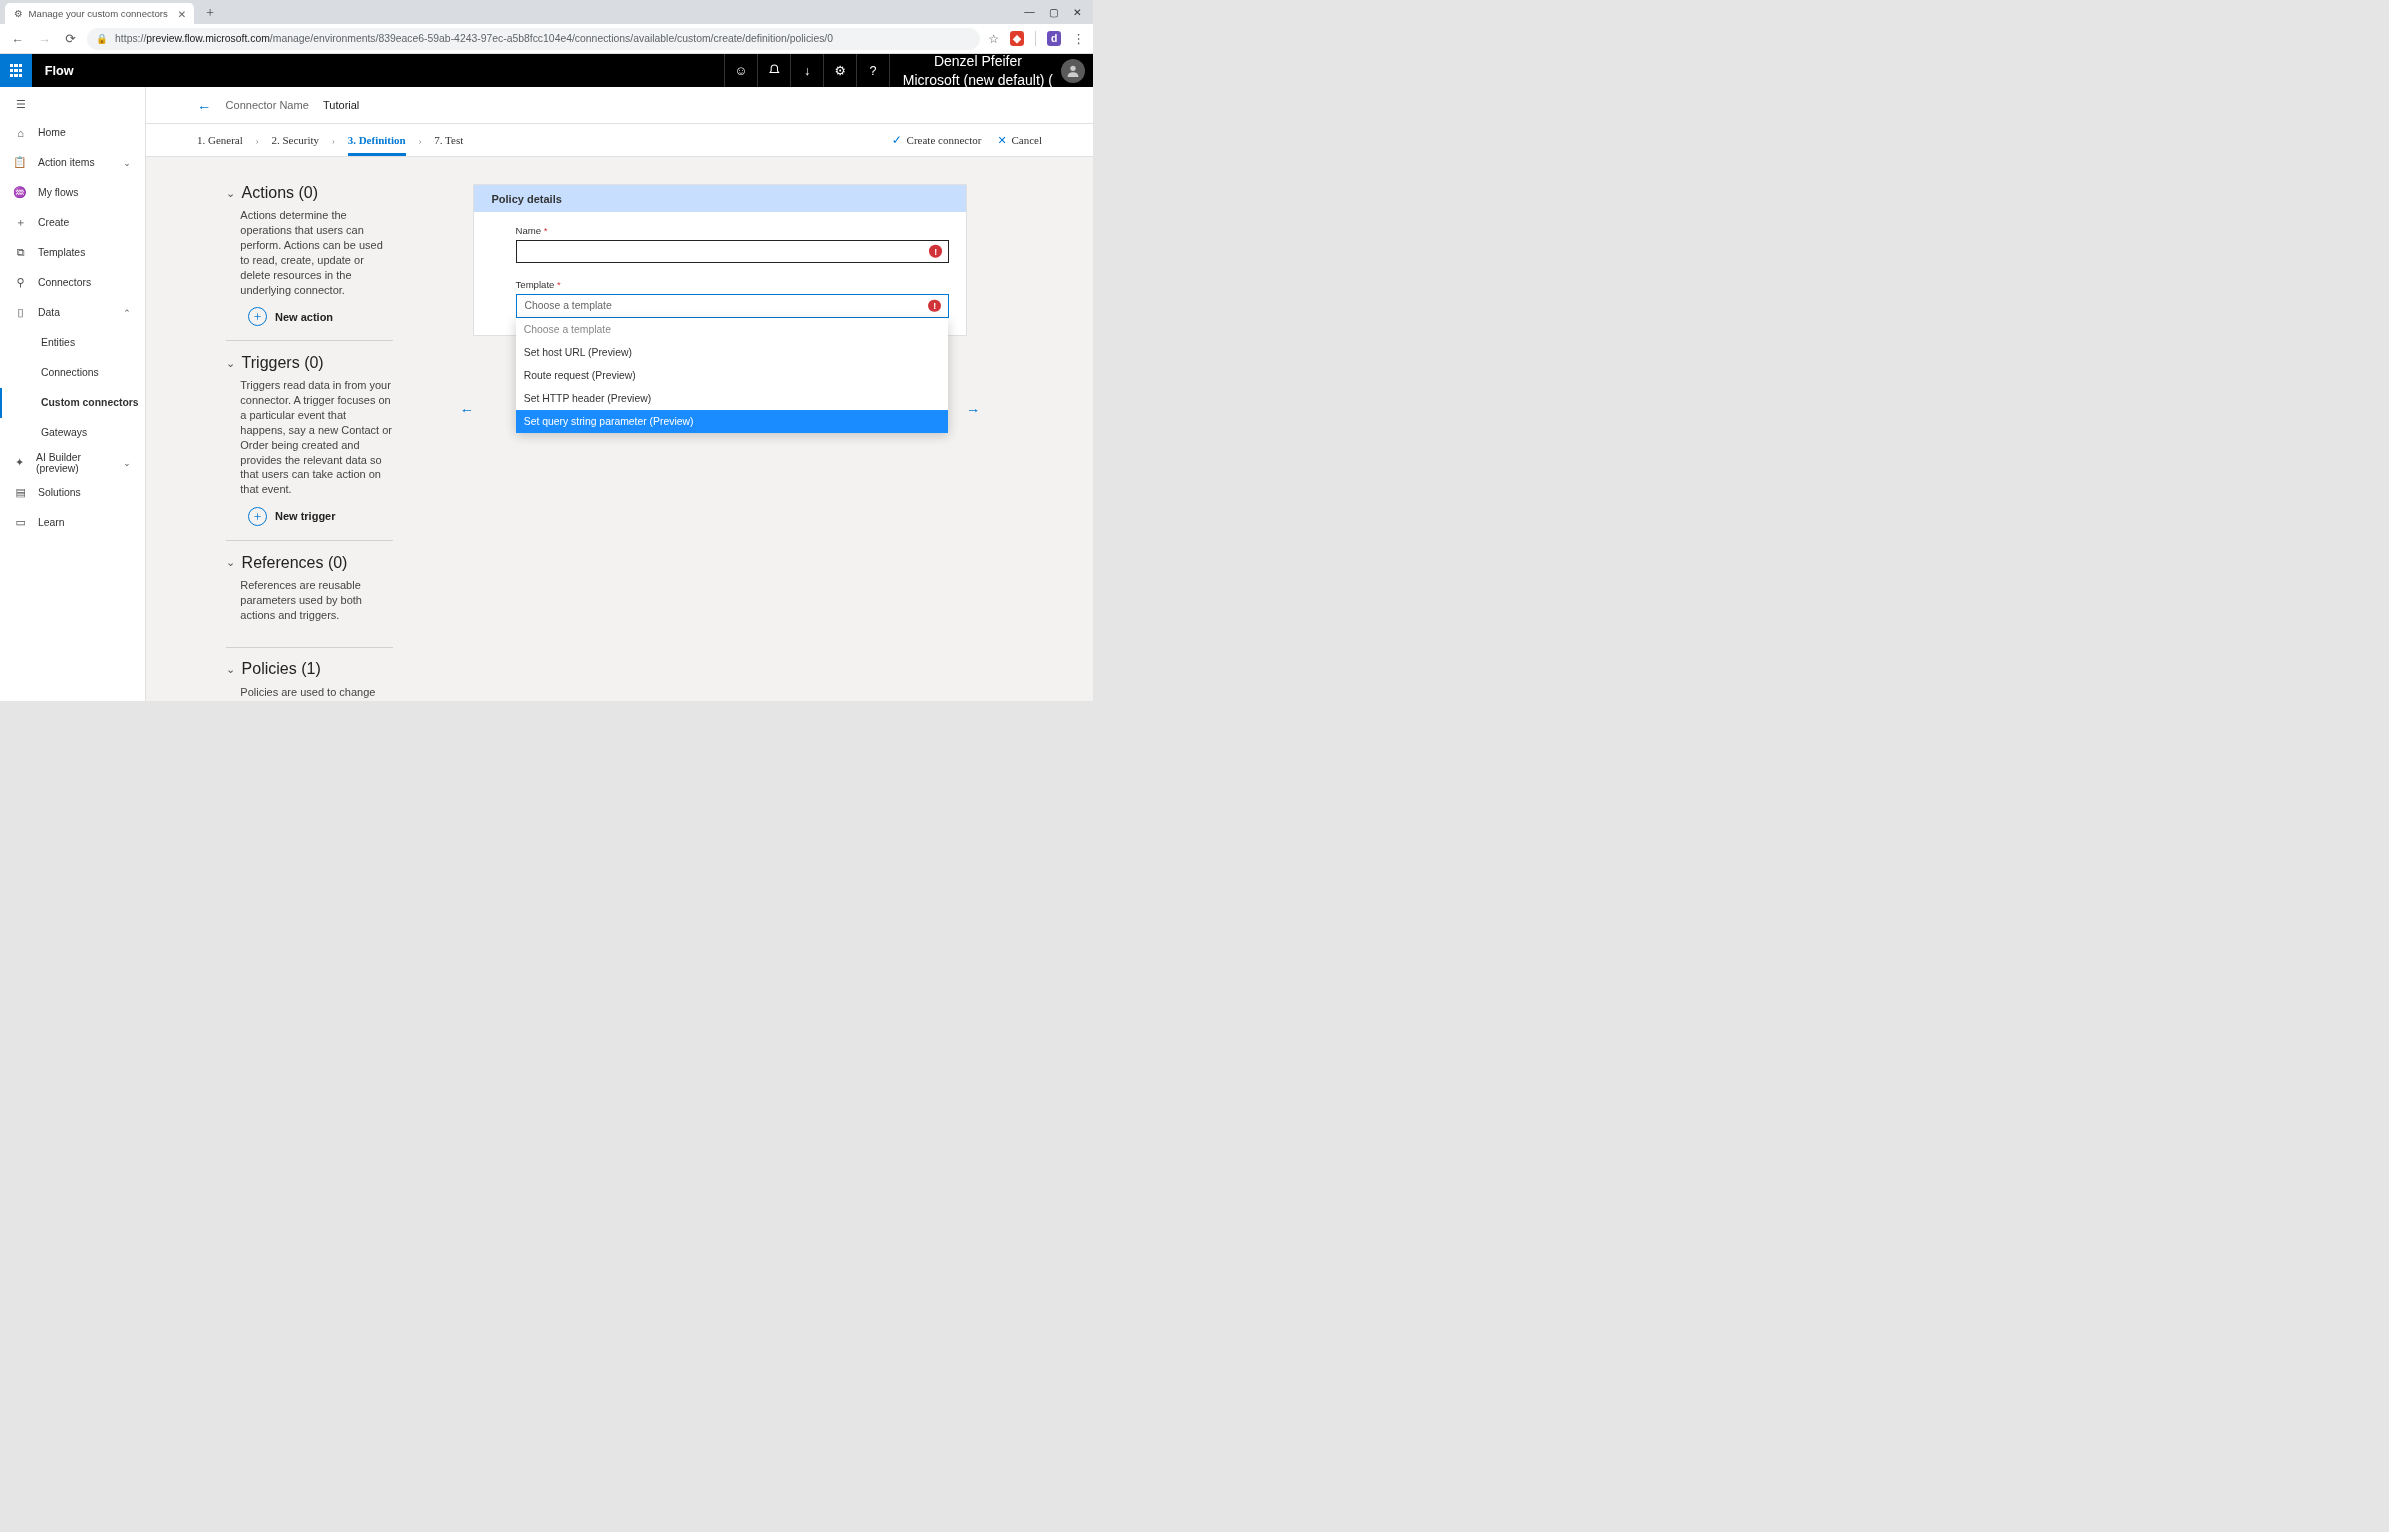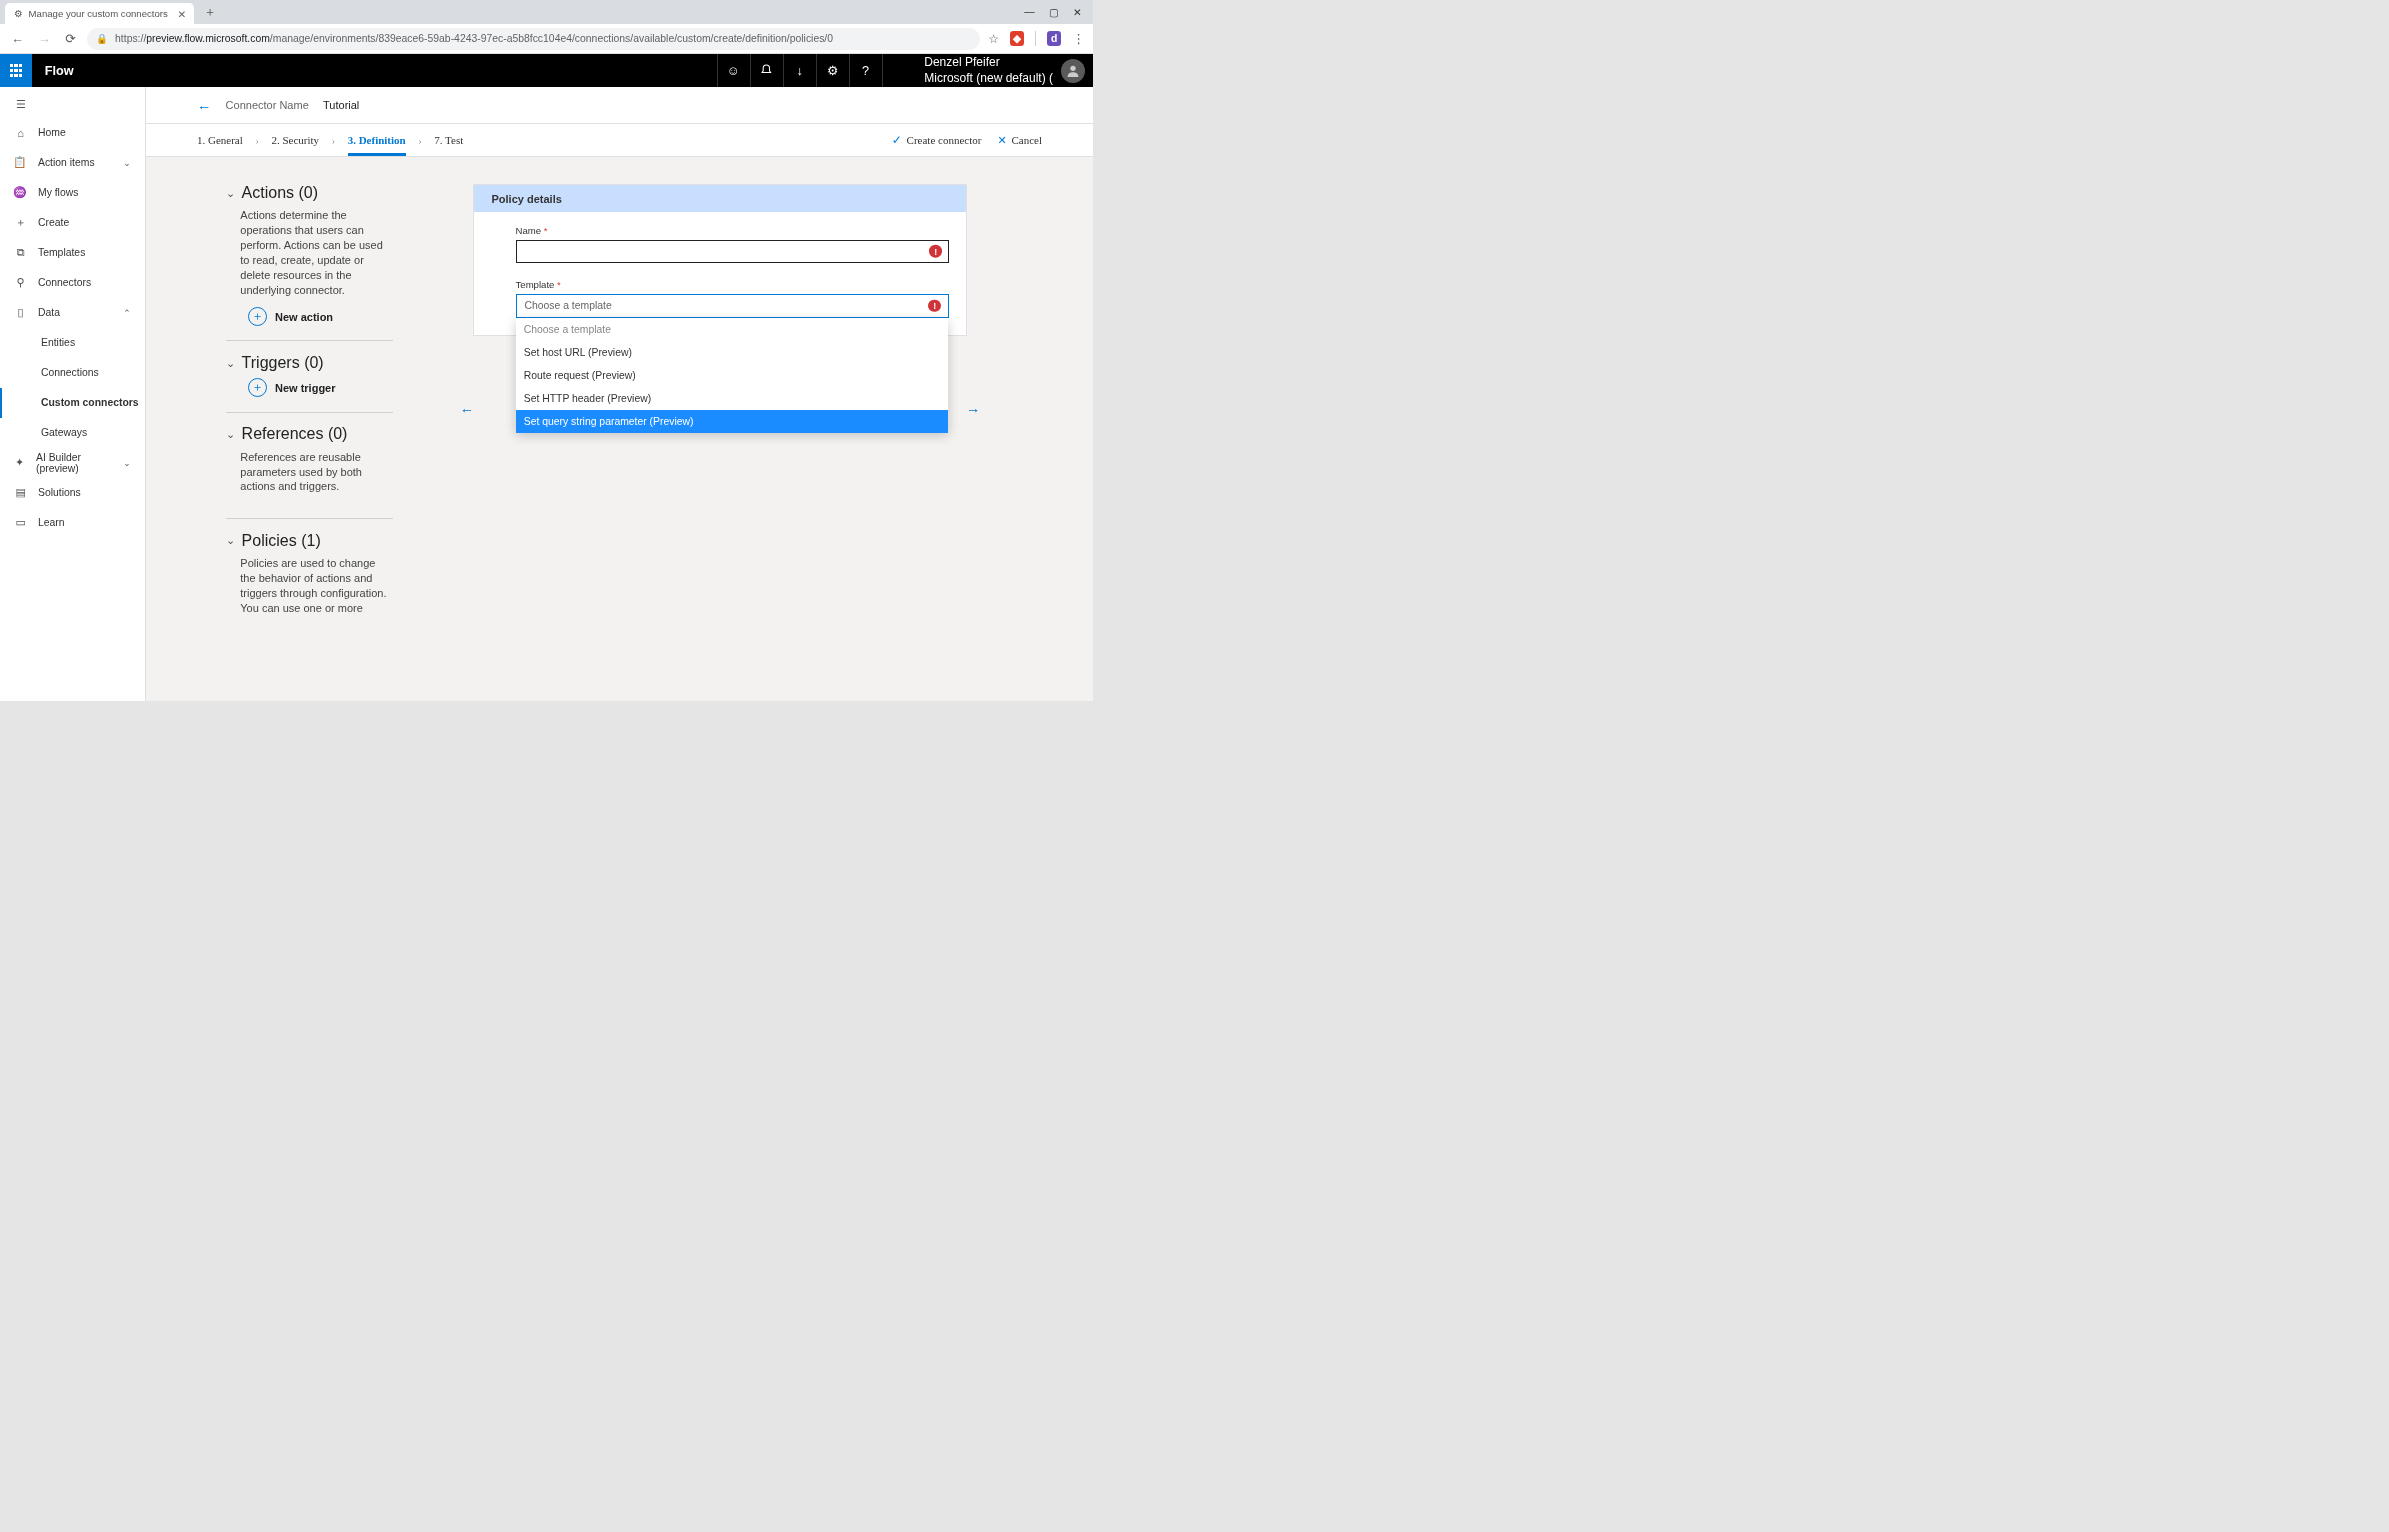--- a/index.html
+++ b/index.html
@@ -29,21 +29,21 @@
 
   
   .app-bar { height: 33px; background: #000; color: #fff; display: flex; align-items: center; }
   .waffle { width: 32px; height: 33px; background: #0078d4; display: flex; align-items: center; justify-content: center; }
   .waffle-grid { width: 12.7px; height: 12.7px; display: grid; grid-template-columns: repeat(3,3.2px); grid-gap: 1.6px; }
   .waffle-grid span { background: #fff; width:3.2px;height:3.2px;}
   .app-name { font-size: 12.7px; font-weight: 600; margin-left: 12.7px; }
   .app-actions { margin-left: auto; display: flex; align-items: stretch; height: 33px; }
   .app-action { width: 33px; border-left: 0.8px solid #333; display:flex;align-items:center;justify-content:center;color:#fff;font-size:12.7px;}
   .app-user { border-left:0.8px solid #333;display:flex;align-items:center;padding:0 8px 0 12.7px;gap:8px;}
-  .app-user .txt { font-size:12px; text-align:left; line-height:1.3;margin-left:29px;}
+  .app-user .txt { font-size:14px; text-align:center; line-height:1.3;}
   .avatar { width:24px;height:24px;border-radius:50%;background:#5a5a5a;display:flex;align-items:center;justify-content:center;}
   .avatar svg{width:16px;height:16px;fill:#ccc;}
 
   
   .main { display: flex; height: calc(701px - 24px - 30px - 33px); }
   .sidebar { width: 146px; background: #fff; border-right: 0.8px solid #e0e0e0; padding-top: 4.8px; }
   .sidebar .hamburger{padding:6.4px 16px;color:#555;}
   .nav-item { display:flex;align-items:center;height:30px;padding:0 14.3px;gap:11px;font-size:10.4px;color:#333;position:relative;}
   .nav-item .icon{width:12.7px;display:flex;justify-content:center;color:#555;font-size:11px;}
   .nav-item .chev{margin-left:auto;color:#555;font-size:8.8px;}
@@ -276,20 +276,21 @@
             <div class="new-btn">
                 <span class="circ-plus">＋</span>
                 <span class="lbl">New action</span>
               </div>
           </div>
           <div class="section">
             <div class="section-header">
                 <span class="toggle">⌄</span>
                 <span class="title">Triggers (0)</span>
               </div>
+            <div class="section-desc">Triggers read data in from your connector. A trigger focuses on a particular event that happens, say a new Contact or Order being created and provides the relevant data so that users can take action on that event.</div>
             <div class="new-btn">
                 <span class="circ-plus">＋</span>
                 <span class="lbl">New trigger</span>
               </div>
           </div>
           <div class="section">
             <div class="section-header">
                 <span class="toggle">⌄</span>
                 <span class="title">References (0)</span>
               </div>

